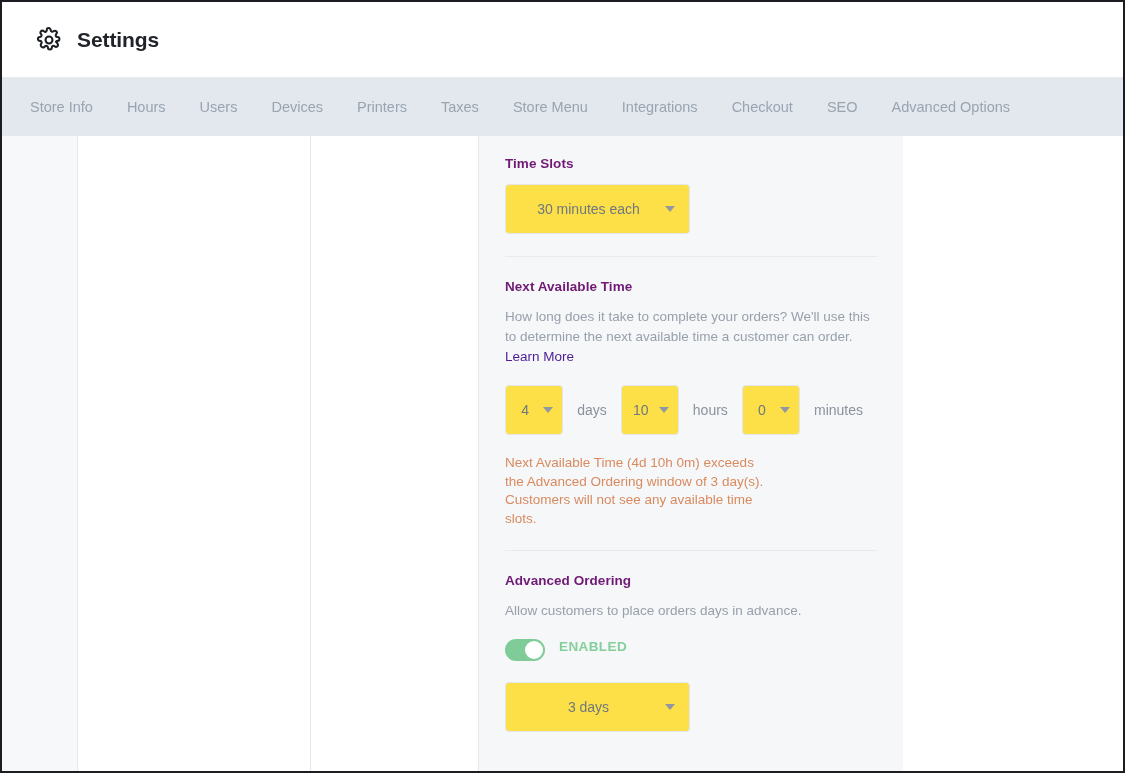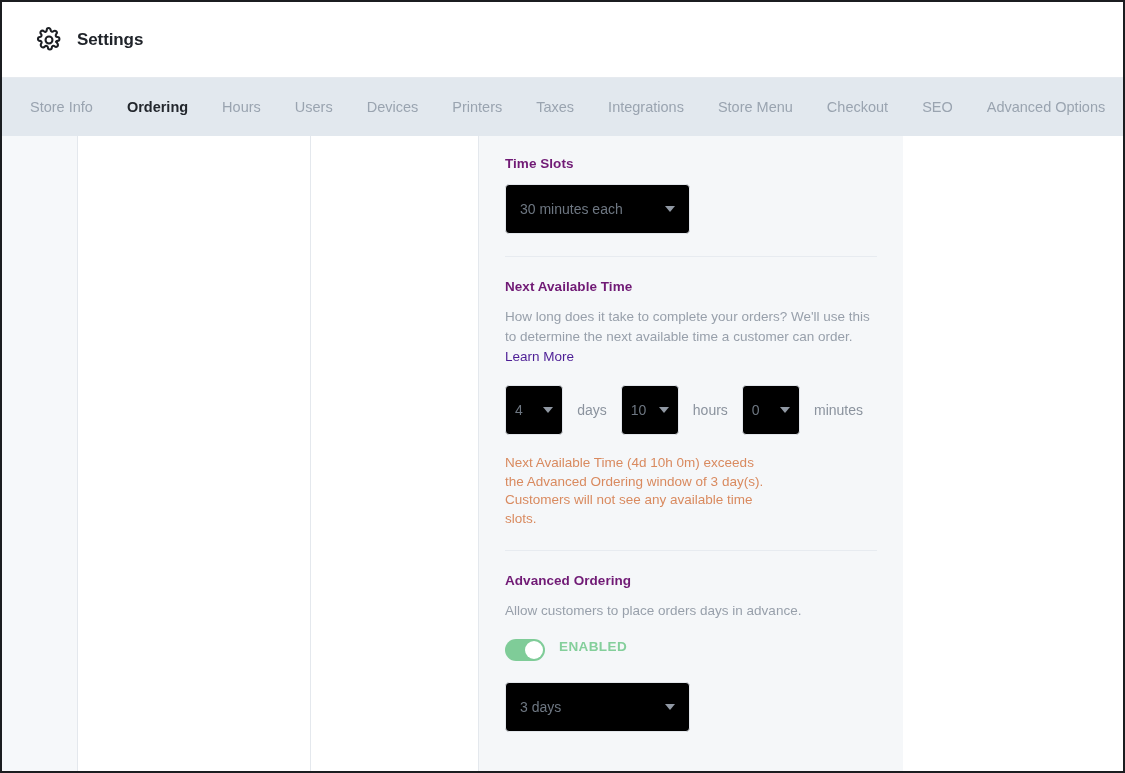--- a/index.html
+++ b/index.html
@@ -31,21 +31,21 @@
     border-bottom: 1px solid #e6eaef;
   }
   .gear-icon {
     width: 26px;
     height: 26px;
     display: block;
     margin-right: 15px;
     flex: 0 0 auto;
   }
   .page-title {
-    font-size: 17px;
+    font-size: 21px;
     font-weight: bold;
     color: #20242a;
     letter-spacing: -0.1px;
   }
 
   
   .tabbar {
     height: 58px;
     background: #e2e8ee;
     display: flex;
@@ -132,28 +132,29 @@
 
   .divider {
     height: 1px;
     background: #e7ebf0;
     margin: 22px 26px 22px 26px;
   }
 
   
   .select {
     position: relative;
-    background: #000000;
+    background: #fde047;
     border: 1px solid #e2e6eb;
     border-radius: 4px;
     height: 50px;
     display: inline-flex;
     align-items: center;
     padding: 0 14px;
     cursor: pointer;
+    text-align: center;
   }
   .select.wide { width: 185px; }
   .select.narrow { width: 70px; padding: 0 9px; }
   .select-value {
     font-size: 14px;
     color: #6e7782;
     flex: 1 1 auto;
     white-space: nowrap;
   }
   .caret {
@@ -224,28 +225,27 @@
   <div class="app-header">
     <svg class="gear-icon" viewBox="0 0 24 24" fill="none" stroke="#1c1f24" stroke-width="1.9" stroke-linecap="round" stroke-linejoin="round">
       <circle cx="12" cy="12" r="3.2"></circle>
       <path d="M19.4 13.6a1.5 1.5 0 0 0 .3 1.65l.05.05a1.8 1.8 0 1 1-2.55 2.55l-.05-.05a1.5 1.5 0 0 0-1.65-.3 1.5 1.5 0 0 0-.9 1.37v.14a1.8 1.8 0 1 1-3.6 0v-.07a1.5 1.5 0 0 0-.98-1.37 1.5 1.5 0 0 0-1.65.3l-.05.05A1.8 1.8 0 1 1 4.77 15.4l.05-.05a1.5 1.5 0 0 0 .3-1.65 1.5 1.5 0 0 0-1.37-.9H3.6a1.8 1.8 0 1 1 0-3.6h.07a1.5 1.5 0 0 0 1.37-.98 1.5 1.5 0 0 0-.3-1.65l-.05-.05A1.8 1.8 0 1 1 7.24 4  l.05.05a1.5 1.5 0 0 0 1.65.3h.07a1.5 1.5 0 0 0 .9-1.37V2.8a1.8 1.8 0 1 1 3.6 0v.07a1.5 1.5 0 0 0 .9 1.37 1.5 1.5 0 0 0 1.65-.3L16.11 4a1.8 1.8 0 1 1 2.55 2.55l-.05.05a1.5 1.5 0 0 0-.3 1.65v.07a1.5 1.5 0 0 0 1.37.9h.14a1.8 1.8 0 1 1 0 3.6h-.07a1.5 1.5 0 0 0-1.37.9z"></path>
     </svg>
     <span class="page-title">Settings</span>
   </div>
 
   <div class="tabbar">
     <div class="tab">Store Info</div>
-    <div class="tab active">Ordering</div>
     <div class="tab">Hours</div>
     <div class="tab">Users</div>
     <div class="tab">Devices</div>
     <div class="tab">Printers</div>
     <div class="tab">Taxes</div>
+    <div class="tab">Store Menu</div>
     <div class="tab">Integrations</div>
-    <div class="tab">Store Menu</div>
     <div class="tab">Checkout</div>
     <div class="tab">SEO</div>
     <div class="tab">Advanced Options</div>
   </div>
 
   <div class="body-area">
 
     <div class="col-gutter"></div>
     <div class="col-nav"></div>
     <div class="col-list"></div>

